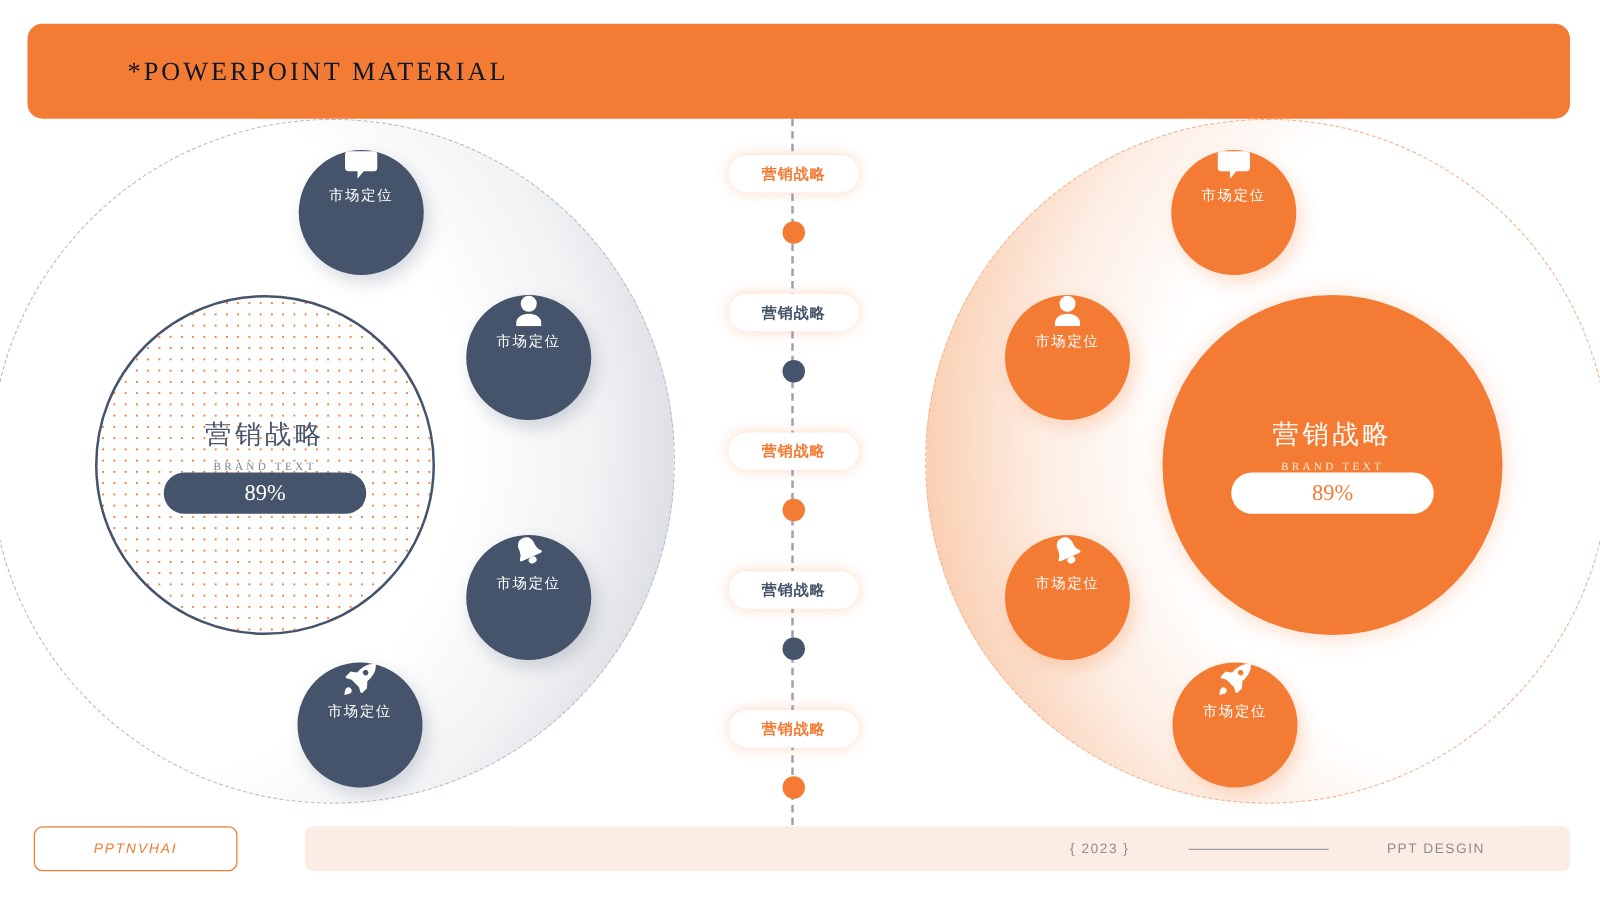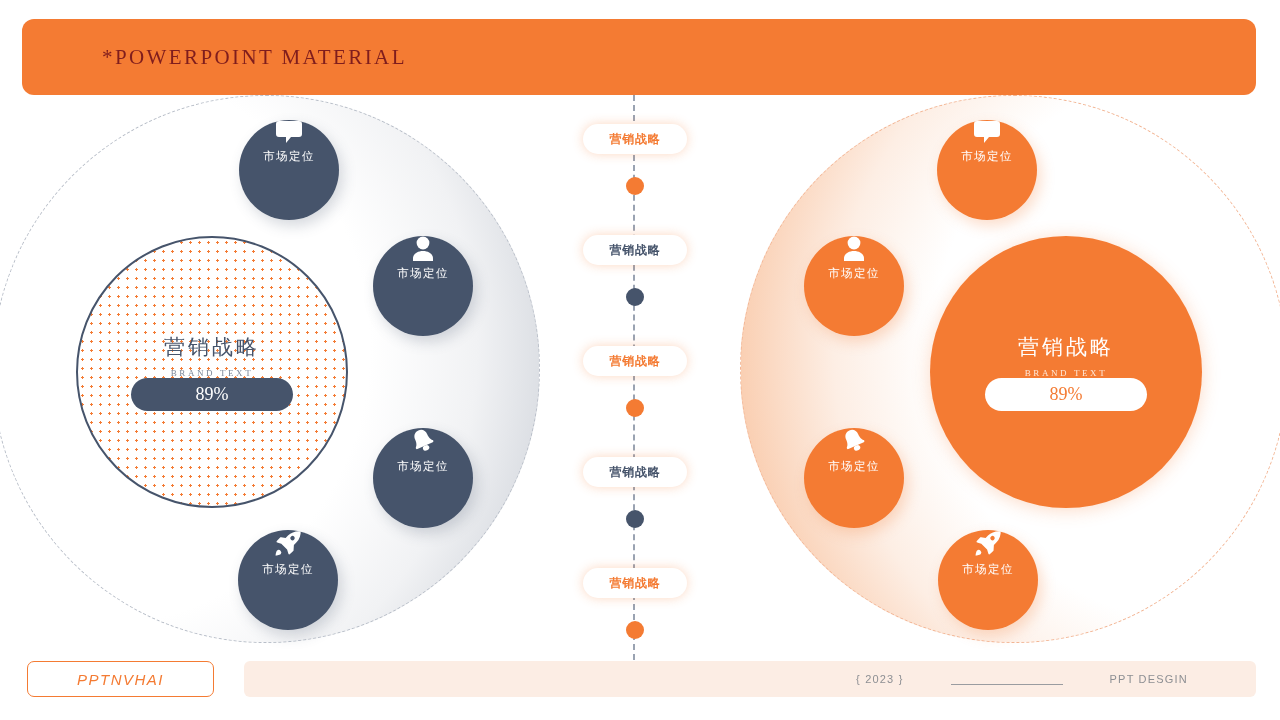--- a/index.html
+++ b/index.html
@@ -14,21 +14,21 @@
   
   .header {
     position:absolute; left:22px; top:19px;
     width:1234px; height:76px;
     background:#F47B33;
     border-radius:12px;
     display:flex; align-items:center;
   }
   .header-title {
     margin-left:80px;
-    color:#7f1d1d;
+    color:#0f172a;
     font-family:"Liberation Serif", serif;
     font-size:21px;
     letter-spacing:2.4px;
     white-space:nowrap;
   }
 
   
   .arc {
     position:absolute;
     width:548px; height:548px;
@@ -139,40 +139,40 @@
   }
   .tag-orange { color:#F47B33; }
   .tag-navy   { color:#46546B; }
   .dot-orange { background:#F47B33; }
   .dot-navy   { background:#46546B; }
 
   
   .footer-badge {
     position:absolute;
     left:27px; top:661px;
-    width:187px; height:36px;
+    width:163px; height:36px;
     border:1.5px solid #F47B33;
     border-radius:7px;
     background:#ffffff;
     display:flex; align-items:center; justify-content:center;
     color:#F47B33;
-    font-size:15px;
+    font-size:11px;
     letter-spacing:1.5px;
     font-style:italic;
   }
   .footer-bar {
     position:absolute;
     left:244px; top:661px;
     width:1012px; height:36px;
     background:#FCEDE4;
     border-radius:6px;
     display:flex; align-items:center; justify-content:flex-end;
   }
   .footer-meta {
-    display:flex; align-items:flex-end;
+    display:flex; align-items:center;
     margin-right:68px;
     color:#8d8f93;
     font-size:11px;
     letter-spacing:1.2px;
     gap:35px;
   }
   .footer-year { white-space:nowrap; }
   .footer-rule { width:112px; height:1px; background:#9a9ca0; margin:0 12px; }
   .footer-label { white-space:nowrap; }
 </style>

